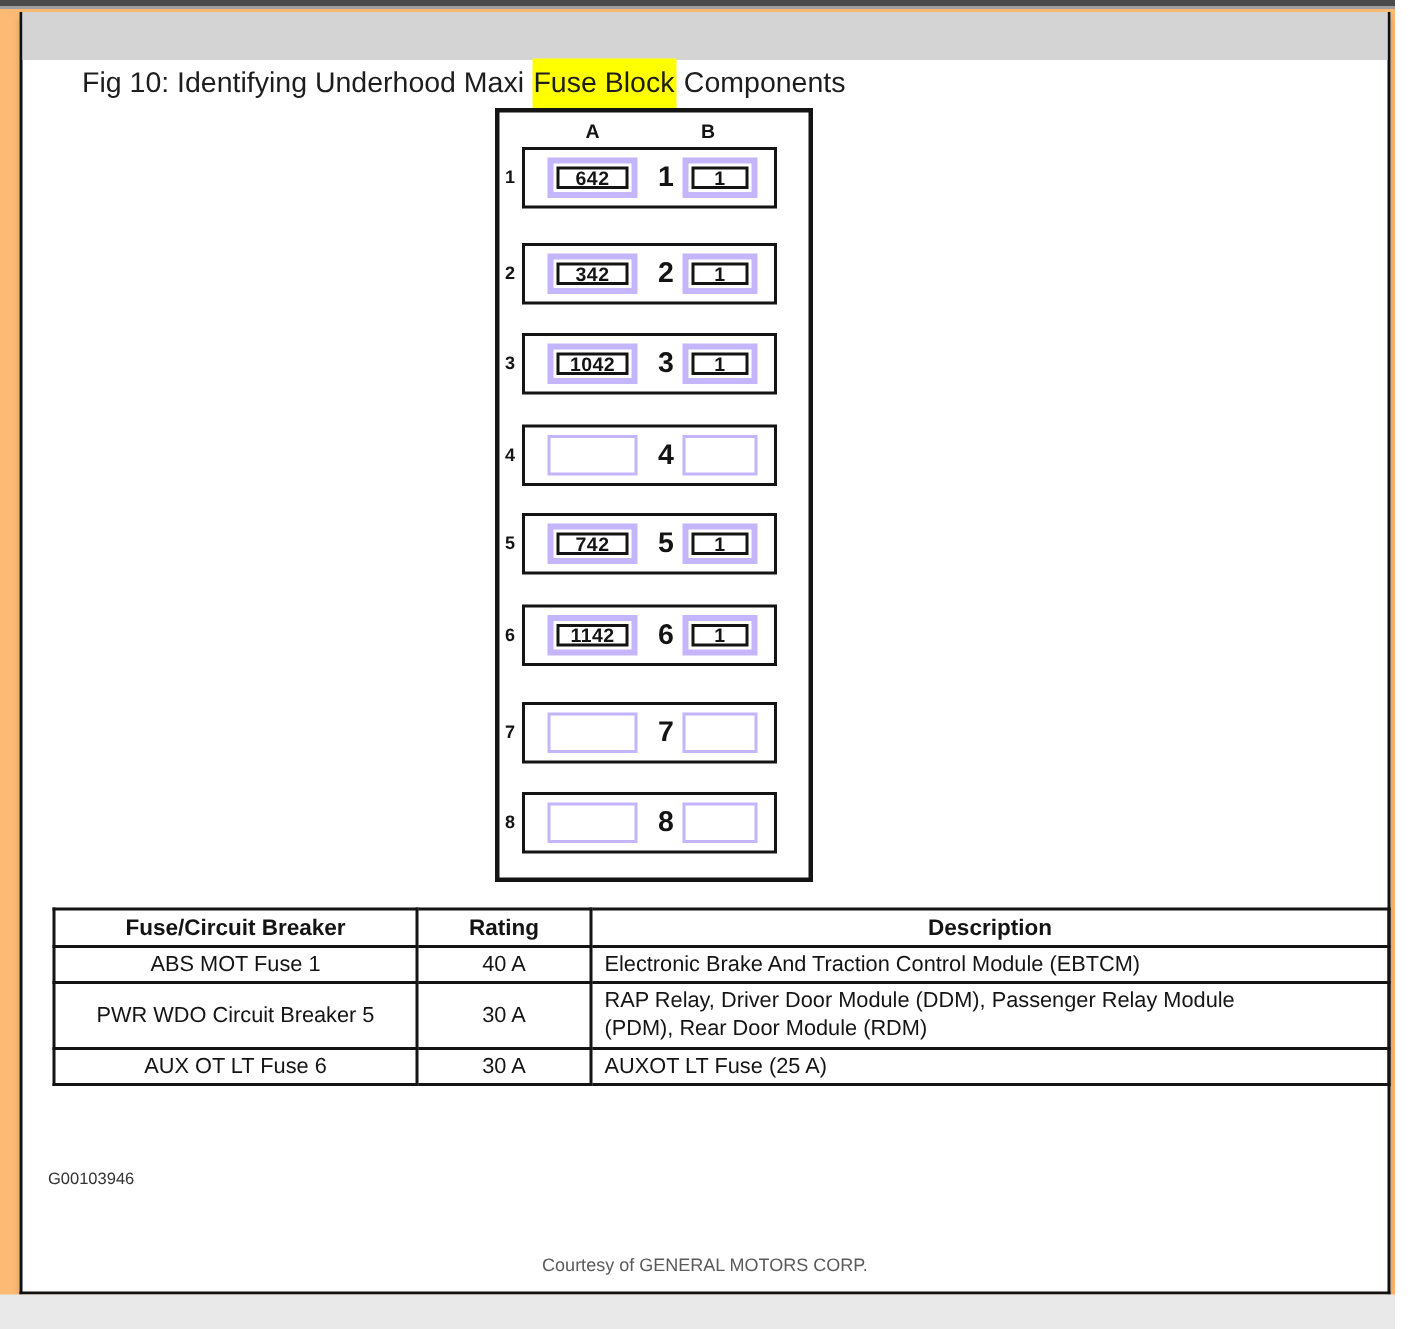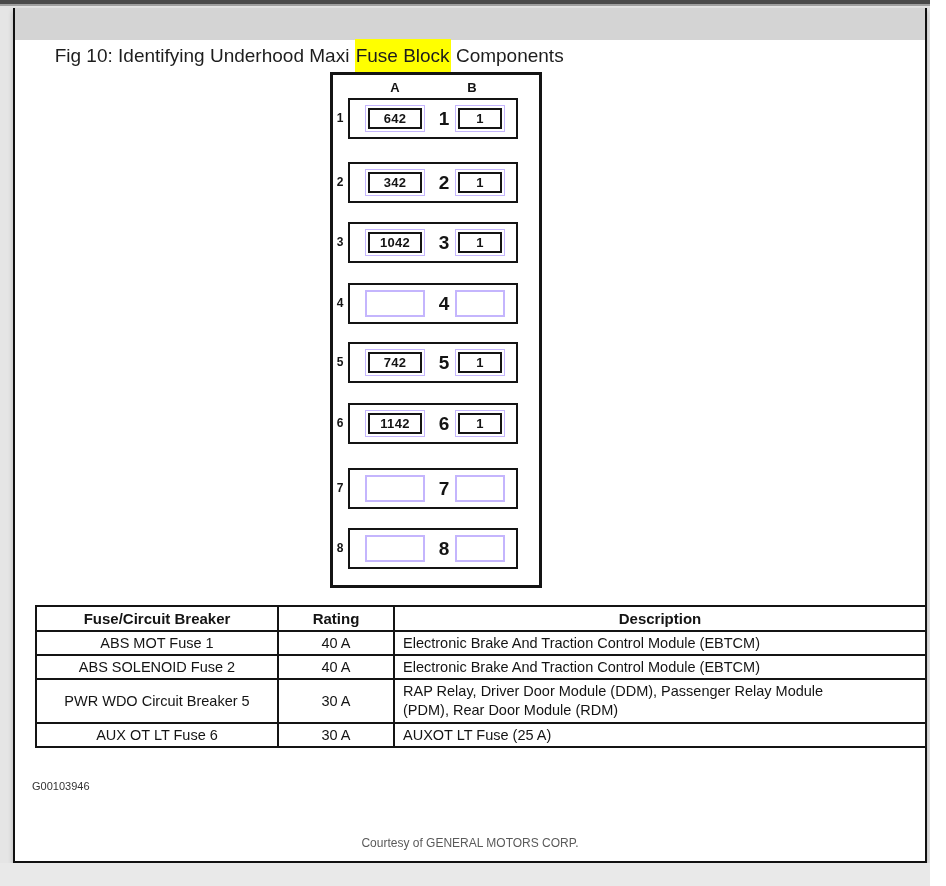--- a/index.html
+++ b/index.html
@@ -3,21 +3,21 @@
 <meta charset="utf-8">
 <style>
   * { box-sizing: border-box; margin: 0; padding: 0; }
   html, body { background: #ffffff; }
   body { font-family: "Liberation Sans", sans-serif; }
 
   .stage {
     position: relative;
     width: 930px;
     height: 886px;
-    background: #e5e5e5;
+    background: #fdba74;
     overflow: hidden;
   }
 
   
   .top-bar {
     position: absolute;
     left: 0; top: 0;
     width: 946px; height: 6px;
     background: #4a4a4a;
     border-bottom: 2px solid #9f9f9f;
@@ -94,21 +94,21 @@
   .frow .rbox {
     position: absolute;
     left: 33px; top: 0;
     width: 170px; height: 41px;
     border: 2px solid #141414;
   }
   .slot {
     position: absolute;
     top: 5px;
     height: 27px;
-    border: 1px solid #c4b5fd;
+    border: 4px solid #c4b5fd;
   }
   .slot-a { left: 15px; width: 60px; }
   .slot-b { left: 105px; width: 50px; }
   .slot .val {
     position: absolute;
     inset: 2px;
     border: 2px solid #141414;
     display: flex;
     align-items: center;
     justify-content: center;
@@ -285,25 +285,20 @@
         <th>Fuse/Circuit Breaker</th>
         <th>Rating</th>
         <th>Description</th>
       </tr>
       <tr>
         <td class="c-name">ABS MOT Fuse 1</td>
         <td class="c-rating">40 A</td>
         <td class="c-desc">Electronic Brake And Traction Control Module (EBTCM)</td>
       </tr>
       <tr>
-        <td class="c-name">ABS SOLENOID Fuse 2</td>
-        <td class="c-rating">40 A</td>
-        <td class="c-desc">Electronic Brake And Traction Control Module (EBTCM)</td>
-      </tr>
-      <tr>
         <td class="c-name">PWR WDO Circuit Breaker 5</td>
         <td class="c-rating">30 A</td>
         <td class="c-desc">
               <div class="wrapbox">RAP Relay, Driver Door Module (DDM), Passenger Relay Module (PDM), Rear Door Module (RDM)</div>
             </td>
       </tr>
       <tr>
         <td class="c-name">AUX OT LT Fuse 6</td>
         <td class="c-rating">30 A</td>
         <td class="c-desc">AUXOT LT Fuse (25 A)</td>

